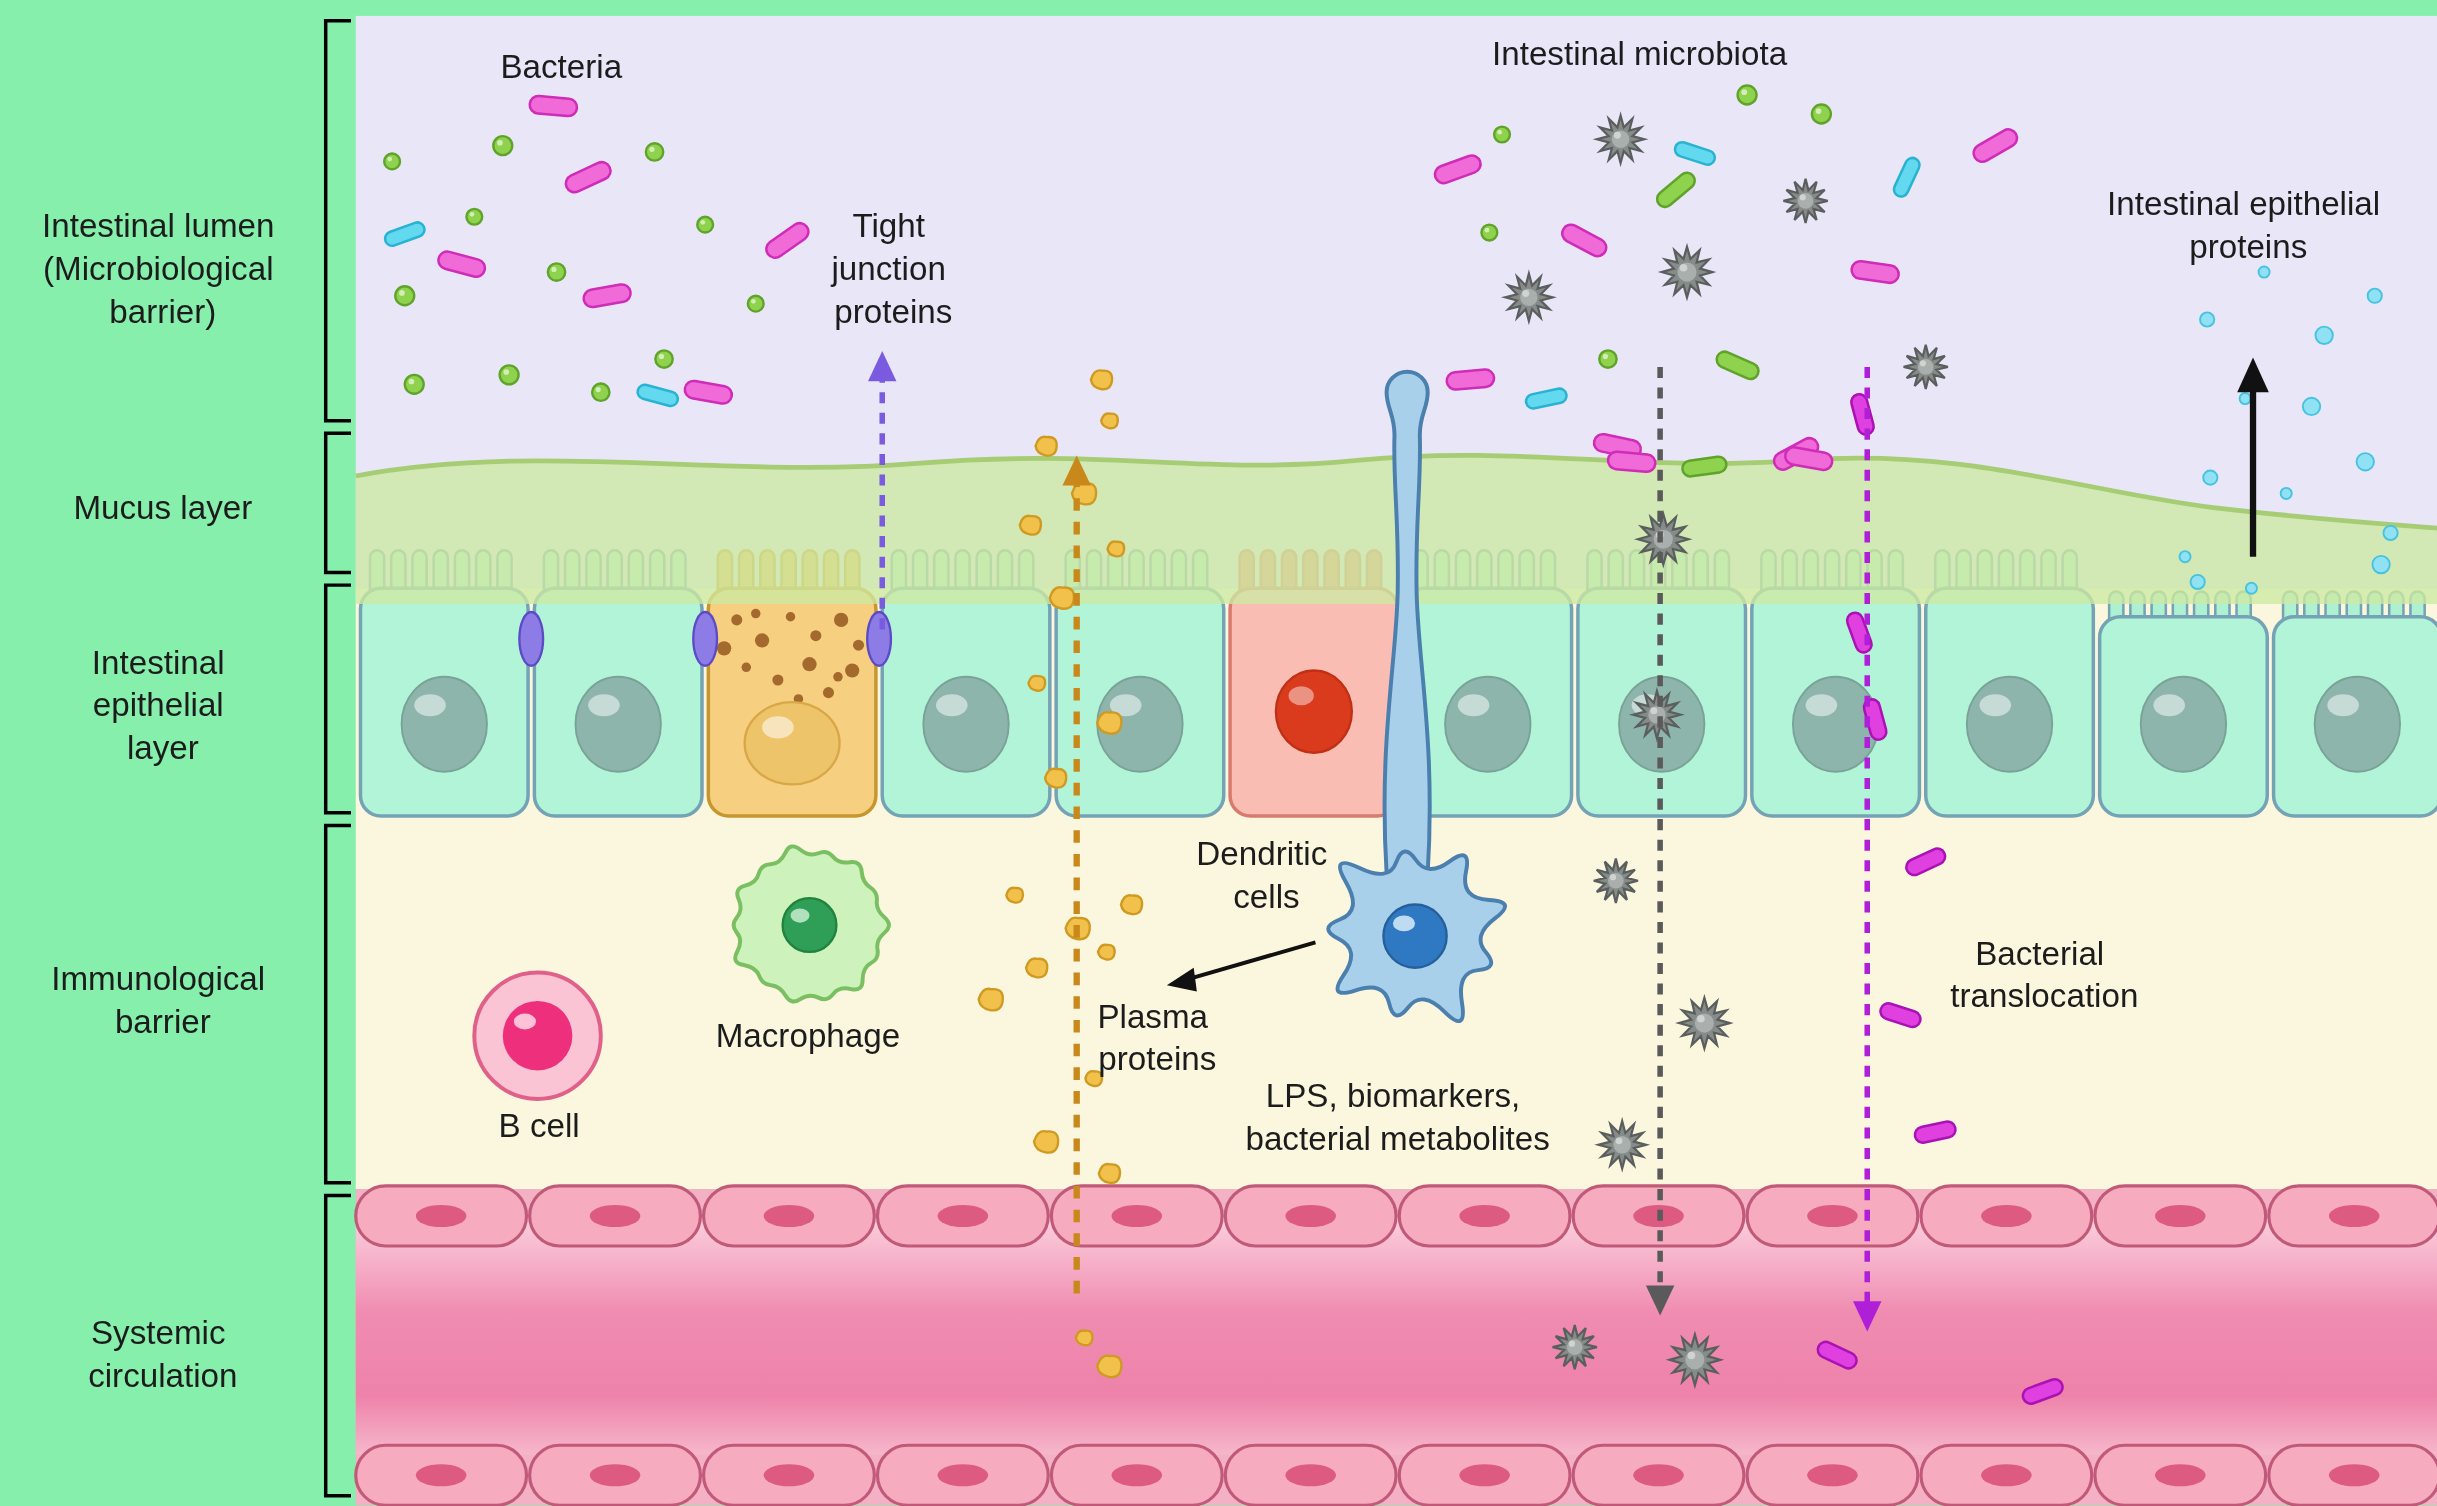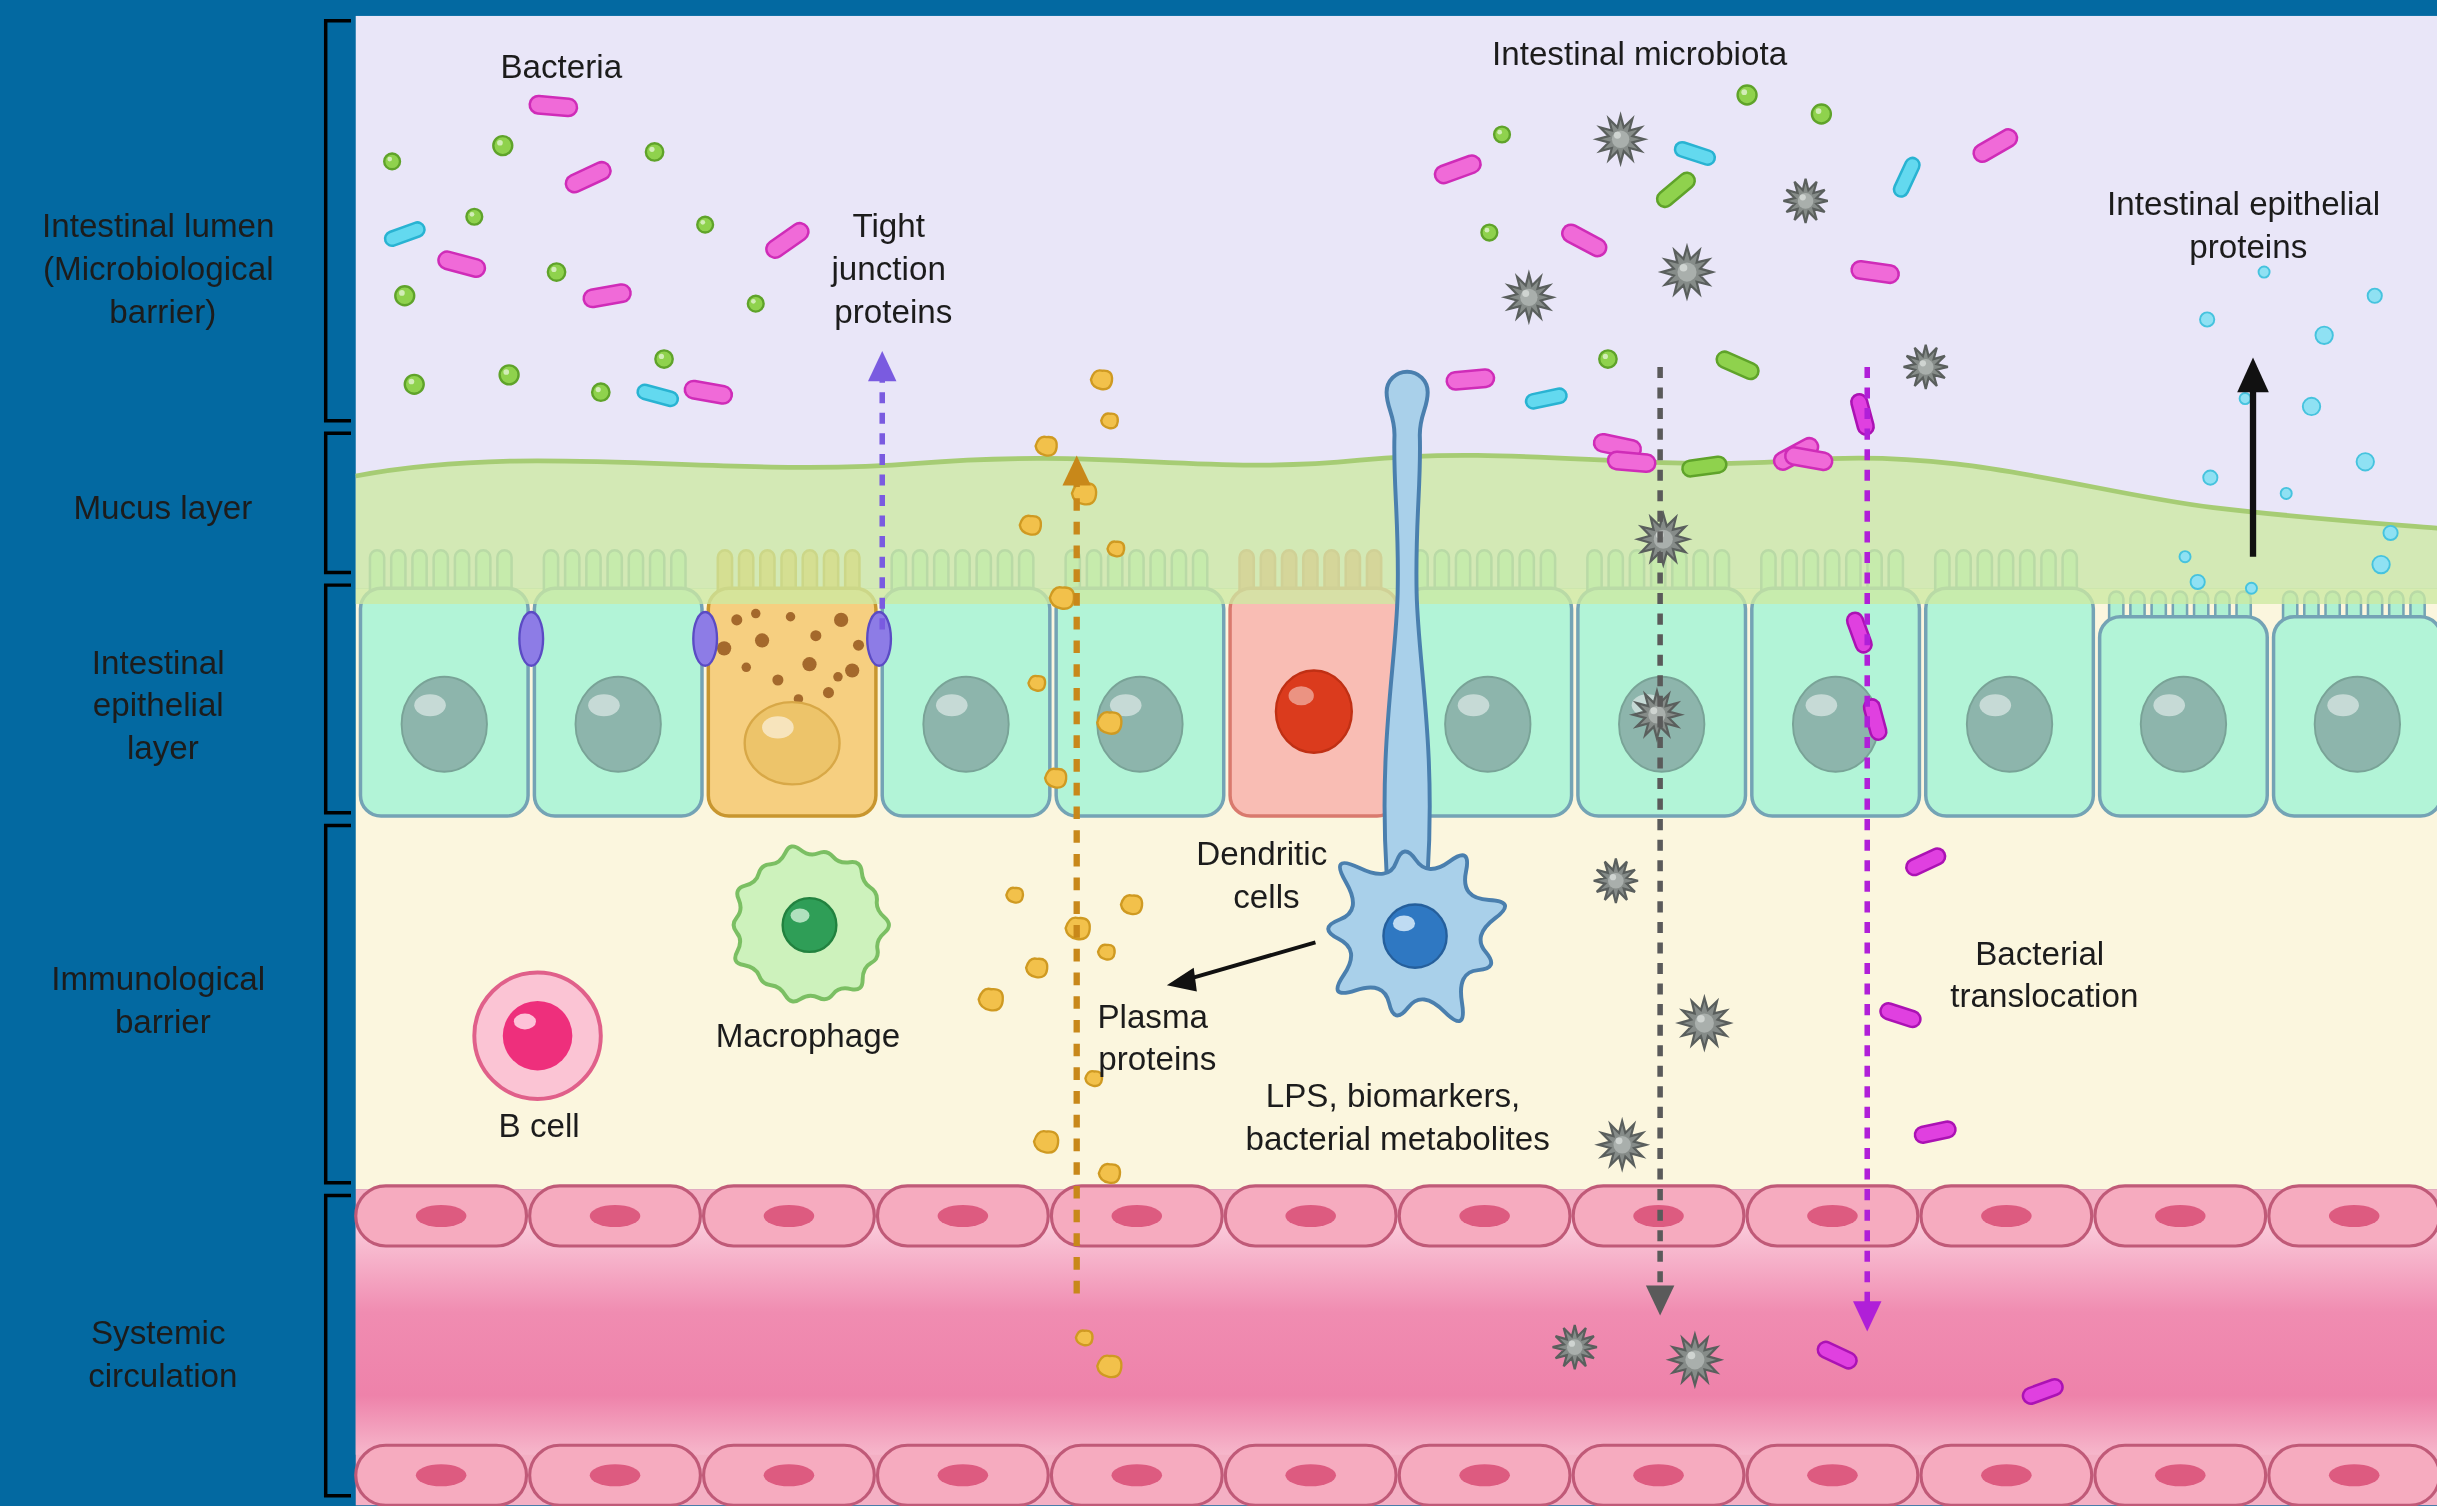--- a/index.html
+++ b/index.html
@@ -1,18 +1,18 @@
 <!DOCTYPE html>
 <html style="font-size:9px"><head>
 <meta charset="utf-8">
 <style>
   *{margin:0;padding:0;box-sizing:border-box}
   html,body{background:#ffffff}
   body{font-family:"Liberation Sans",sans-serif}
-  .canvas{position:relative;width:2438px;height:1507px;background:#0369a1;overflow:hidden}
+  .canvas{position:relative;width:2438px;height:1507px;background:#86efac;overflow:hidden}
   svg{display:block;width:100%;height:100%}
   text{fill:#1c1c1c;font-size:21px;font-family:"Liberation Sans",sans-serif}
 </style>
 </head>
 <body>
 
 <div class="canvas">
 <svg viewBox="0 0 1542 953">
   <defs>
     <linearGradient id="vesselGrad" x1="0" y1="0" x2="0" y2="1">

